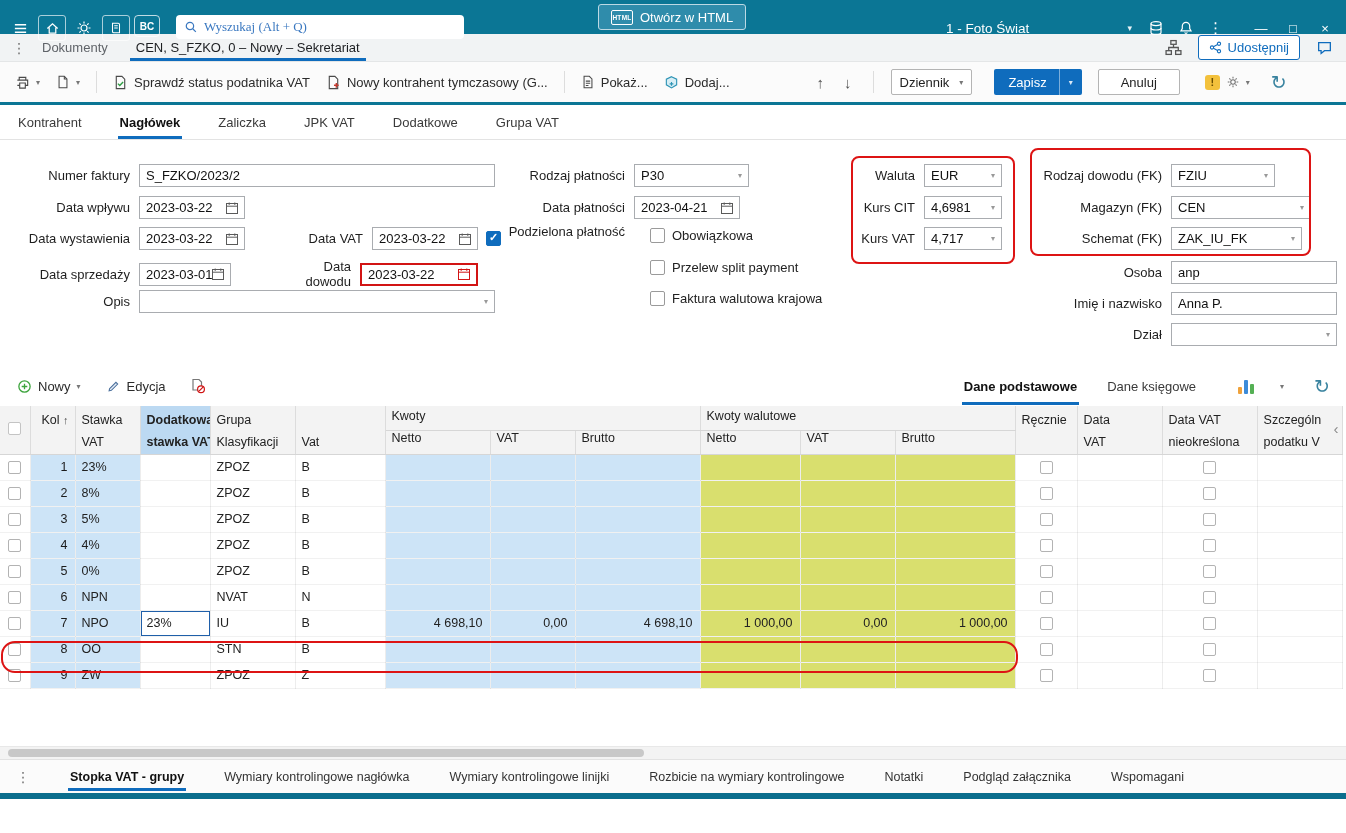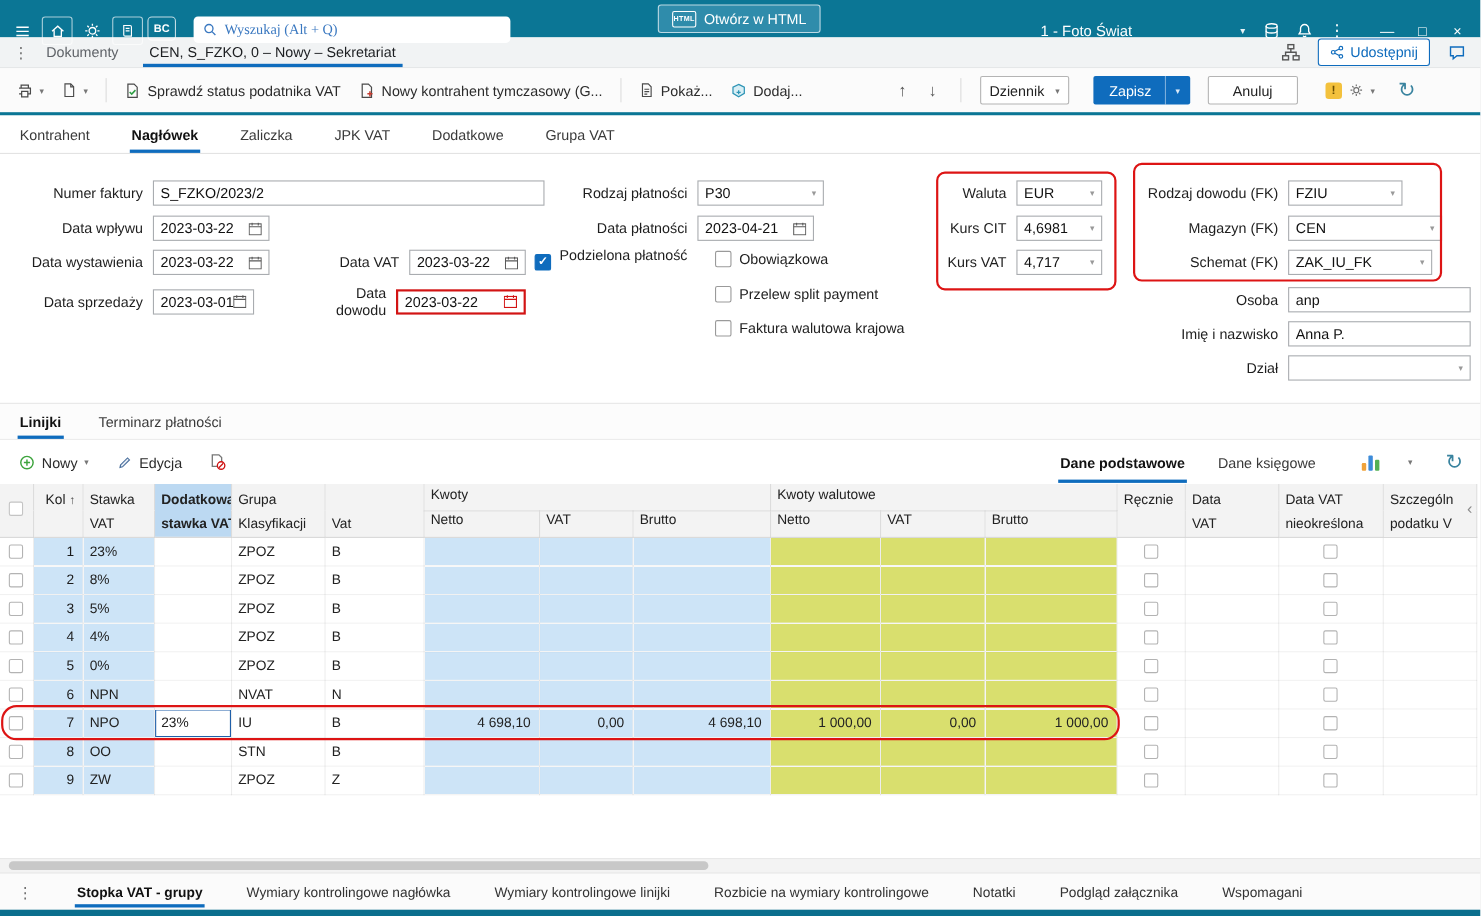--- a/index.html
+++ b/index.html
@@ -381,20 +381,26 @@
       <span class="lbl w66">Data dowodu</span>
       <span class="inp date red" style="width:118px">
           <span class="val">2023-03-22</span>
         <svg width="12" height="12" viewBox="0 0 12 12" fill="none" stroke="currentColor">
             <rect x="0.5" y="1.5" width="11" height="10"></rect>
             <path d="M0.5 4.2h11M3.2 0.5v2.4M8.8 0.5v2.4"></path>
           </svg>
       </span>
     </div>
 
+    <div class="fld" style="left:12px;top:150px">
+      <span class="lbl w118">Opis</span>
+      <span class="inp dd" style="width:356px">
+          <span class="val"></span>
+        </span>
+    </div>
 
     <div class="fld" style="left:505px;top:24px">
       <span class="lbl w120">Rodzaj płatności</span>
       <span class="inp dd" style="width:115px">
           <span class="val">P30</span>
         </span>
     </div>
 
     <div class="fld" style="left:505px;top:56px">
       <span class="lbl w120">Data płatności</span>
@@ -471,24 +477,20 @@
         </span>
     </div>
     <div class="fld" style="left:1040px;top:183px">
       <span class="lbl w122">Dział</span>
       <span class="inp dd" style="width:166px">
           <span class="val"></span>
         </span>
     </div>
   </section>
 
-  <div class="lines-tabs">
-    <span class="ltab active">Linijki</span>
-    <span class="ltab">Terminarz płatności</span>
-  </div>
 
   <div class="lines-toolbar">
     <span class="titem">
       <span>
         <svg width="15" height="15" viewBox="0 0 16 16" fill="none" stroke="#3da43d" stroke-width="1.4">
             <circle cx="8" cy="8" r="6"></circle>
             <path d="M8 5v6M5 8h6"></path>
           </svg>
       </span>
       <span>Nowy</span>

